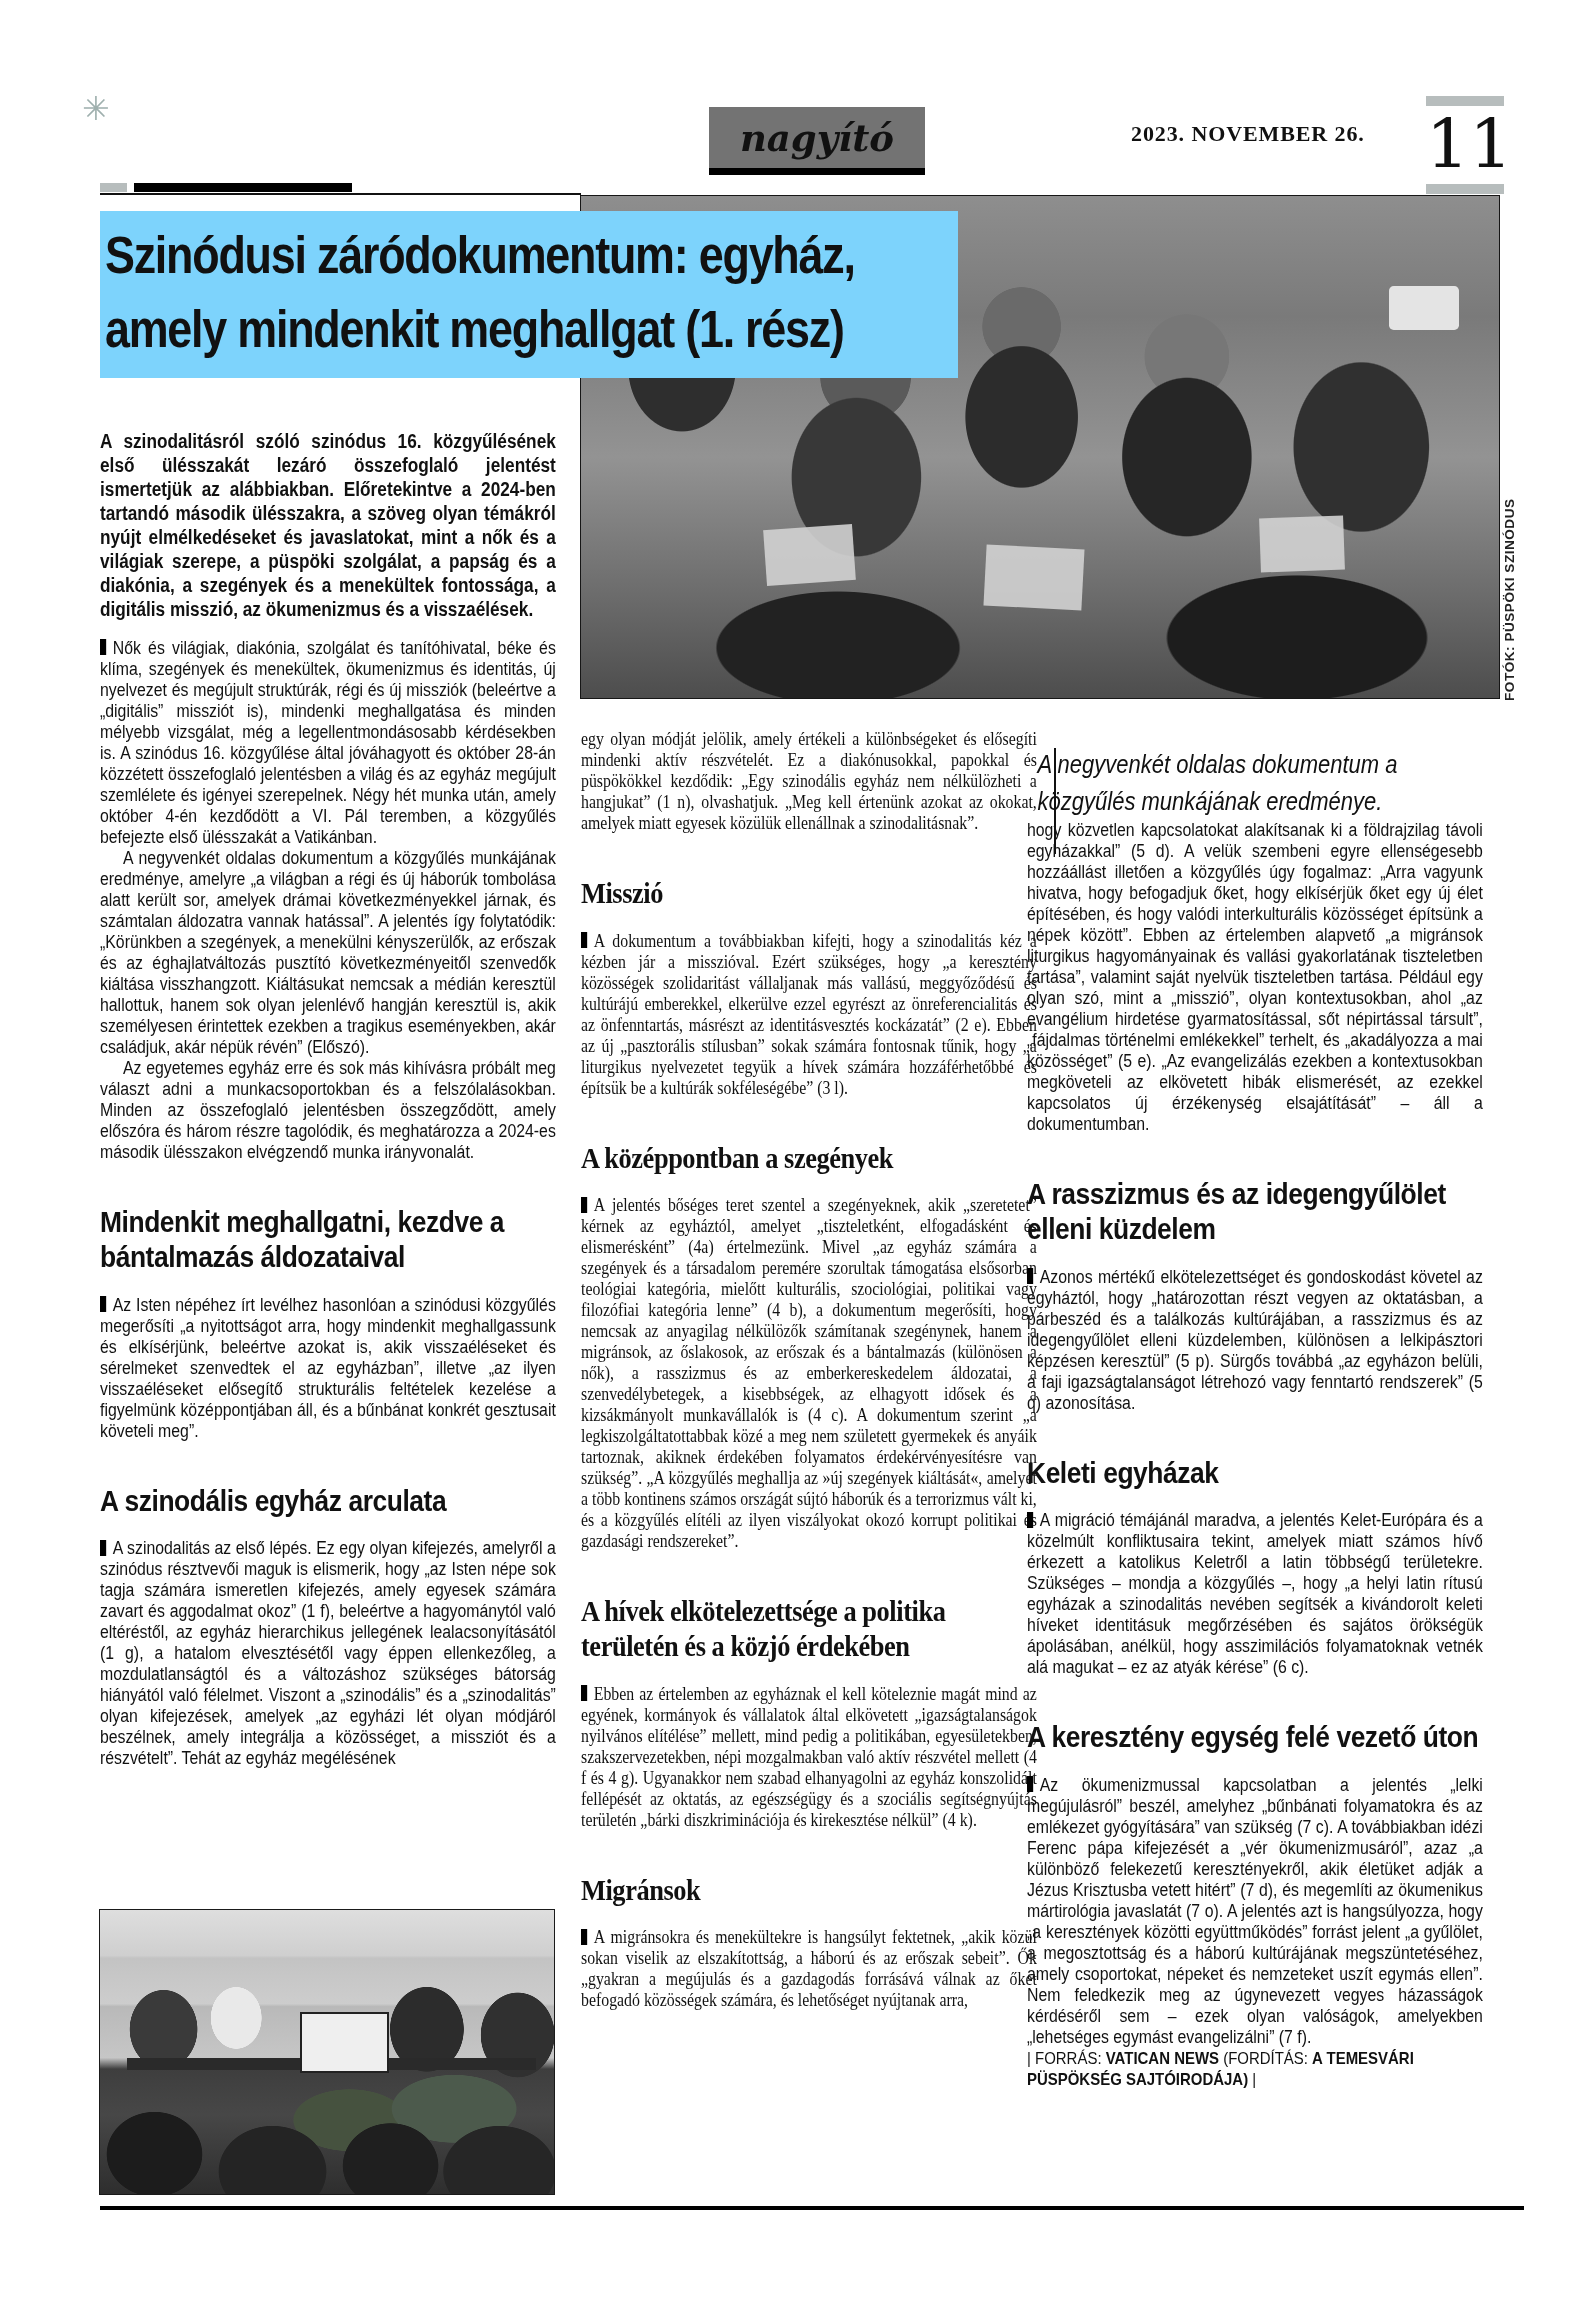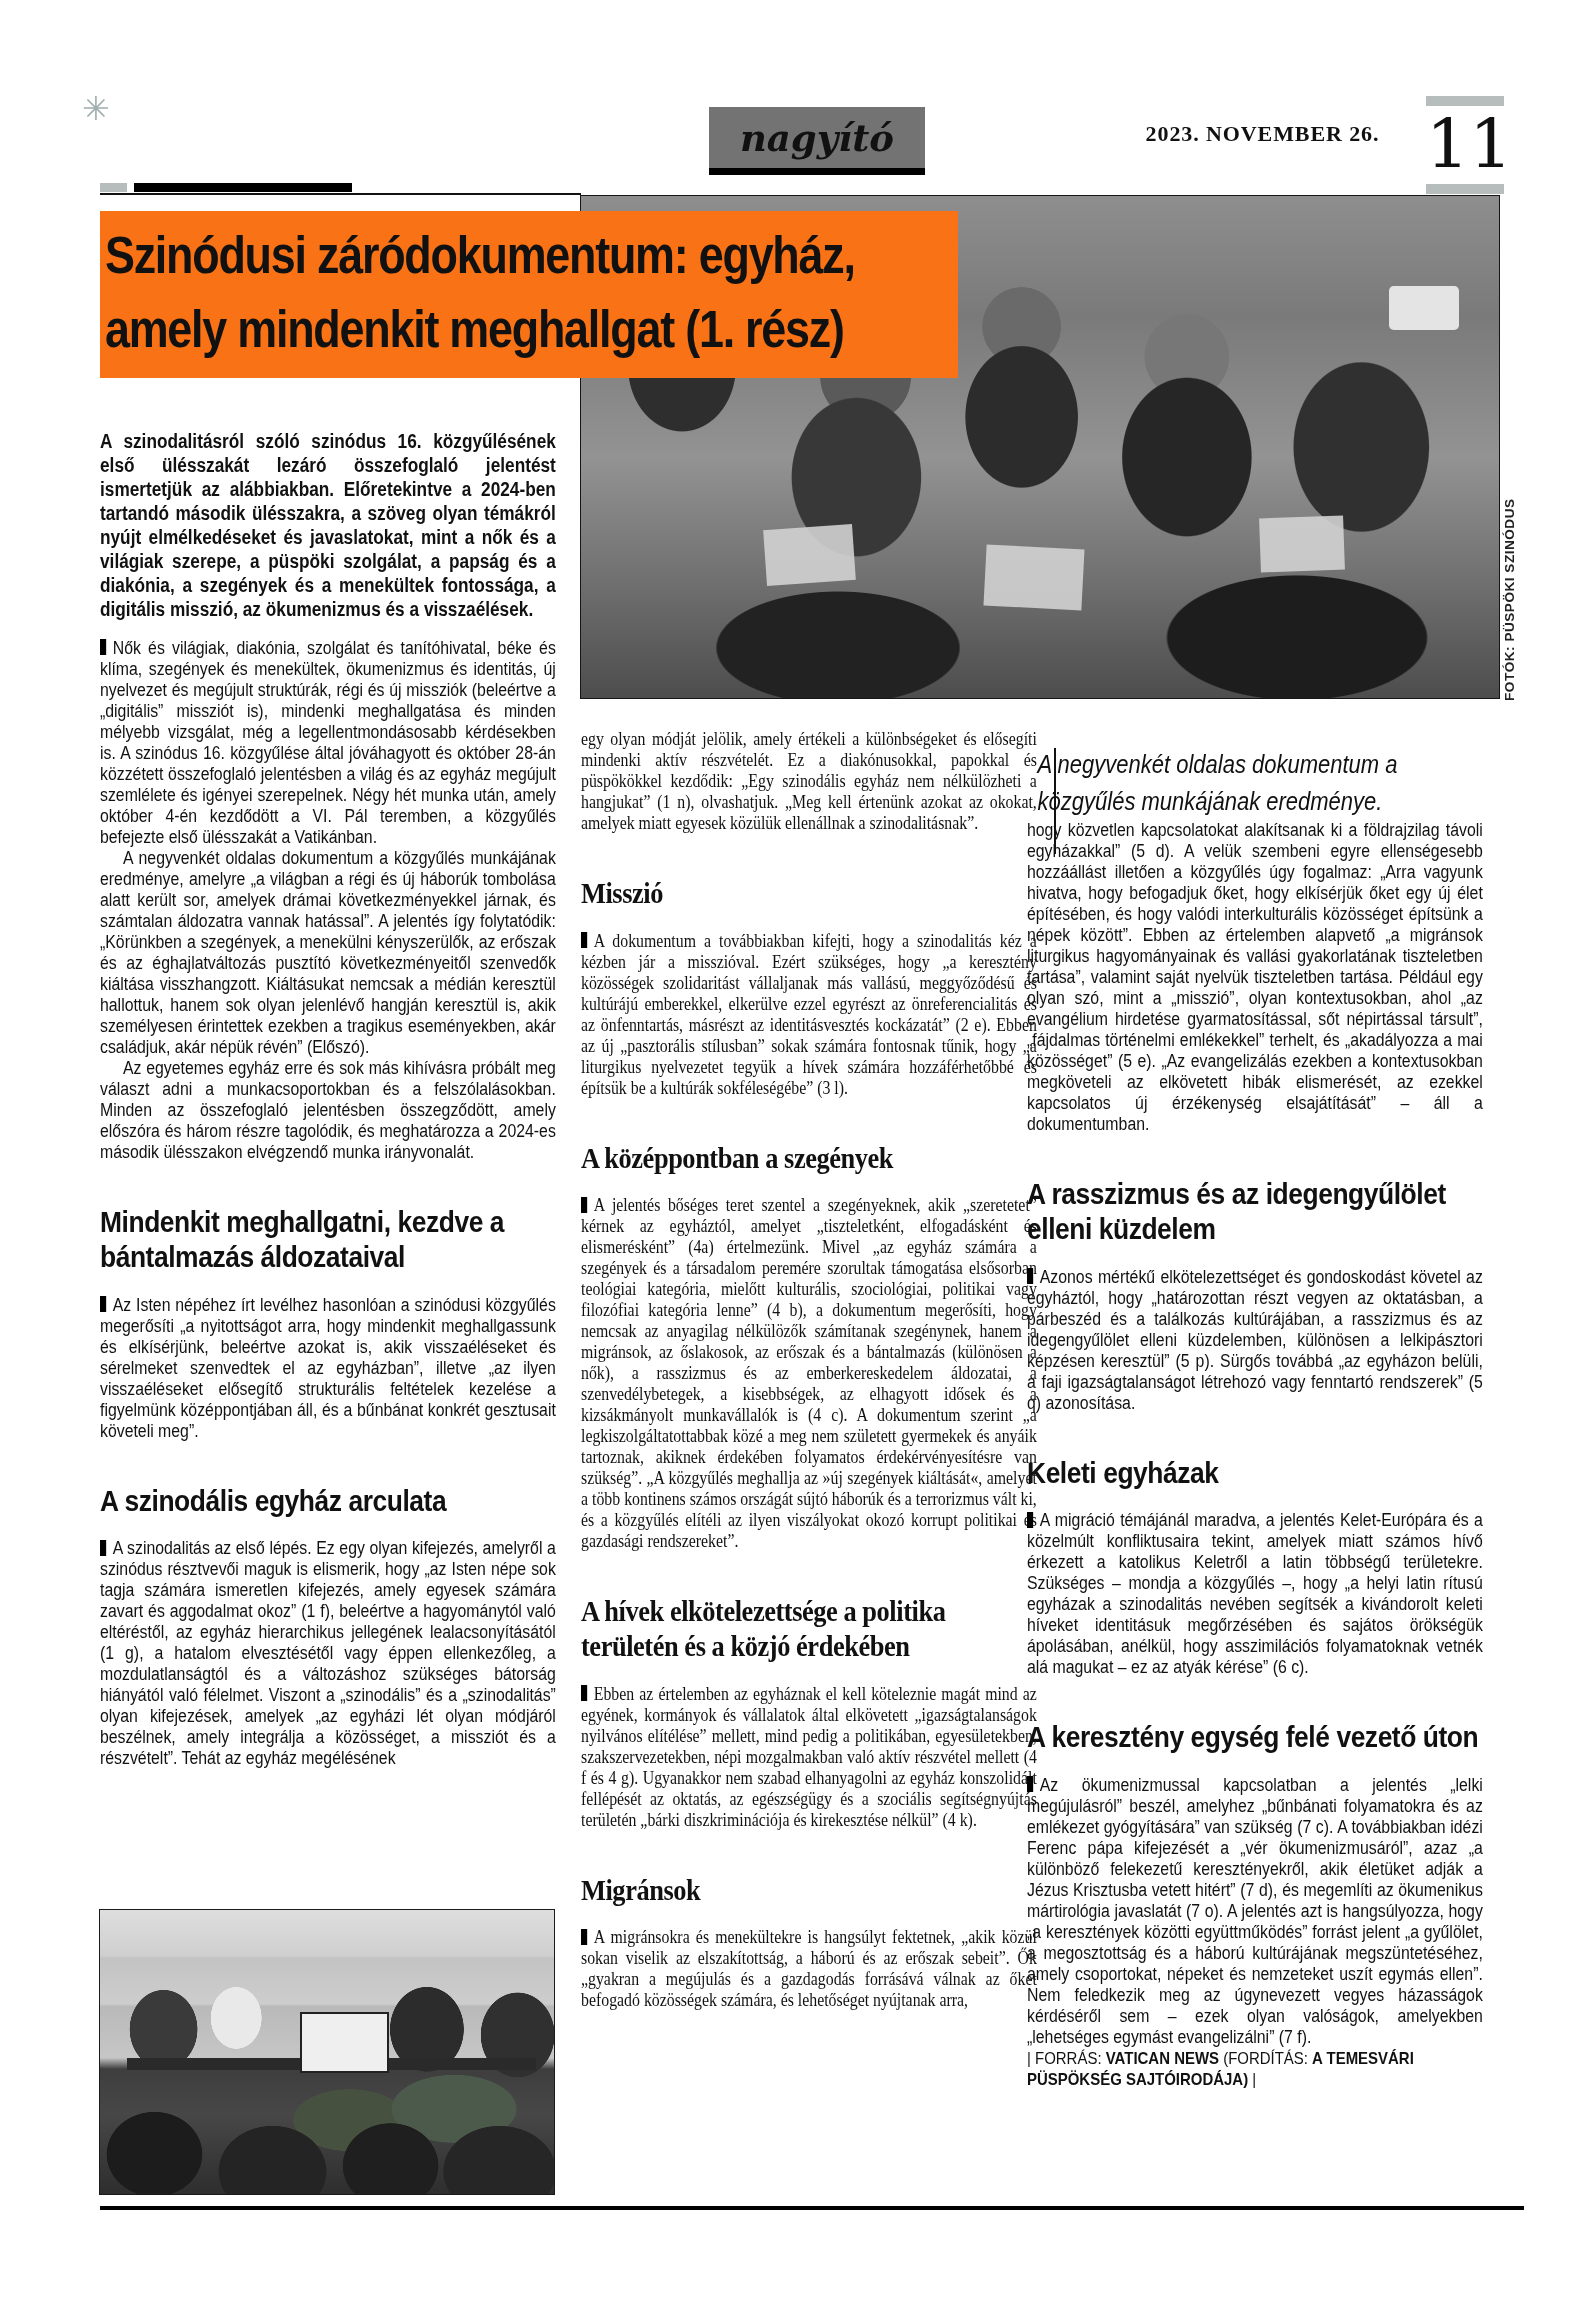--- a/index.html
+++ b/index.html
@@ -11,21 +11,21 @@
             font-family:"DejaVu Sans",sans-serif;}
   .masthead{position:absolute;left:79px;top:99px;font-family:"DejaVu Serif",serif;
             font-style:italic;font-weight:700;font-size:58px;letter-spacing:-1.4px;line-height:1;}
   .masthead-square{position:absolute;left:100px;top:183px;width:27px;height:9px;background:#b7bdbd;}
   .masthead-bar{position:absolute;left:134px;top:183px;width:218px;height:9px;background:#000;}
 
   .section-box{position:absolute;left:709px;top:107px;width:216px;height:61px;background:#737373;
                border-bottom:7px solid #000;display:flex;align-items:center;justify-content:center;}
   .section-box span{font-family:"DejaVu Serif",serif;font-style:italic;font-weight:700;font-size:37px;}
 
-  .issue-date{position:absolute;left:1131px;top:121px;width:263px;text-align:center;
+  .issue-date{position:absolute;left:1131px;top:121px;width:263px;text-align:left;
               font-family:"Liberation Serif",serif;font-weight:600;font-size:22px;letter-spacing:0.9px;}
 
   .pageno{position:absolute;left:1426px;top:96px;width:78px;text-align:left;}
   .pageno .bar{height:9.8px;background:#b7bdbd;}
   .pageno .num{font-family:"DejaVu Serif",serif;font-size:68px;line-height:1.04;padding:2.8px 0 4.7px;}
 
   .header-rule{position:absolute;left:100px;top:193px;width:481px;height:2.3px;background:#111;}
 
   
   .photo-top{position:absolute;left:580px;top:195px;width:920px;height:504px;
@@ -47,21 +47,21 @@
   .photo-top .scr.s1{left:20%;top:66%;width:89px;height:56px;transform:rotate(-4deg);}
   .photo-top .scr.s2{left:44%;top:70%;width:98px;height:61px;transform:rotate(3deg);}
   .photo-top .scr.s3{left:74%;top:64%;width:84px;height:54px;transform:rotate(-2deg);}
   .photo-top .cam{position:absolute;left:88%;top:18%;width:70px;height:44px;background:#e4e4e4;border-radius:4.7px;}
 
   .photo-credit{position:absolute;left:1502px;top:537px;height:164px;
       writing-mode:vertical-rl;transform:rotate(180deg);font-size:13.6px;font-weight:700;
       letter-spacing:0.5px;color:#222;white-space:nowrap;}
 
   
-  .title-box{position:absolute;left:100px;top:211px;width:858px;height:167px;background:#f97316;}
+  .title-box{position:absolute;left:100px;top:211px;width:858px;height:167px;background:#7dd3fc;}
   .title-inner{width:975px;transform:scaleX(.88);transform-origin:0 0;padding:7.5px 0 0 5.6px;}
   .title-line{font-weight:700;font-size:51px;line-height:74px;letter-spacing:-1.4px;white-space:nowrap;}
 
   
   .lead{position:absolute;left:100px;top:387px;width:456px;overflow:hidden;height:223px;margin-top:42px;}
   .lead-inner{width:518px;transform:scaleX(.88);transform-origin:0 0;
               font-weight:700;font-size:19.6px;line-height:24px;text-align:justify;}
 
   
   .col{position:absolute;width:456px;overflow:hidden;}

